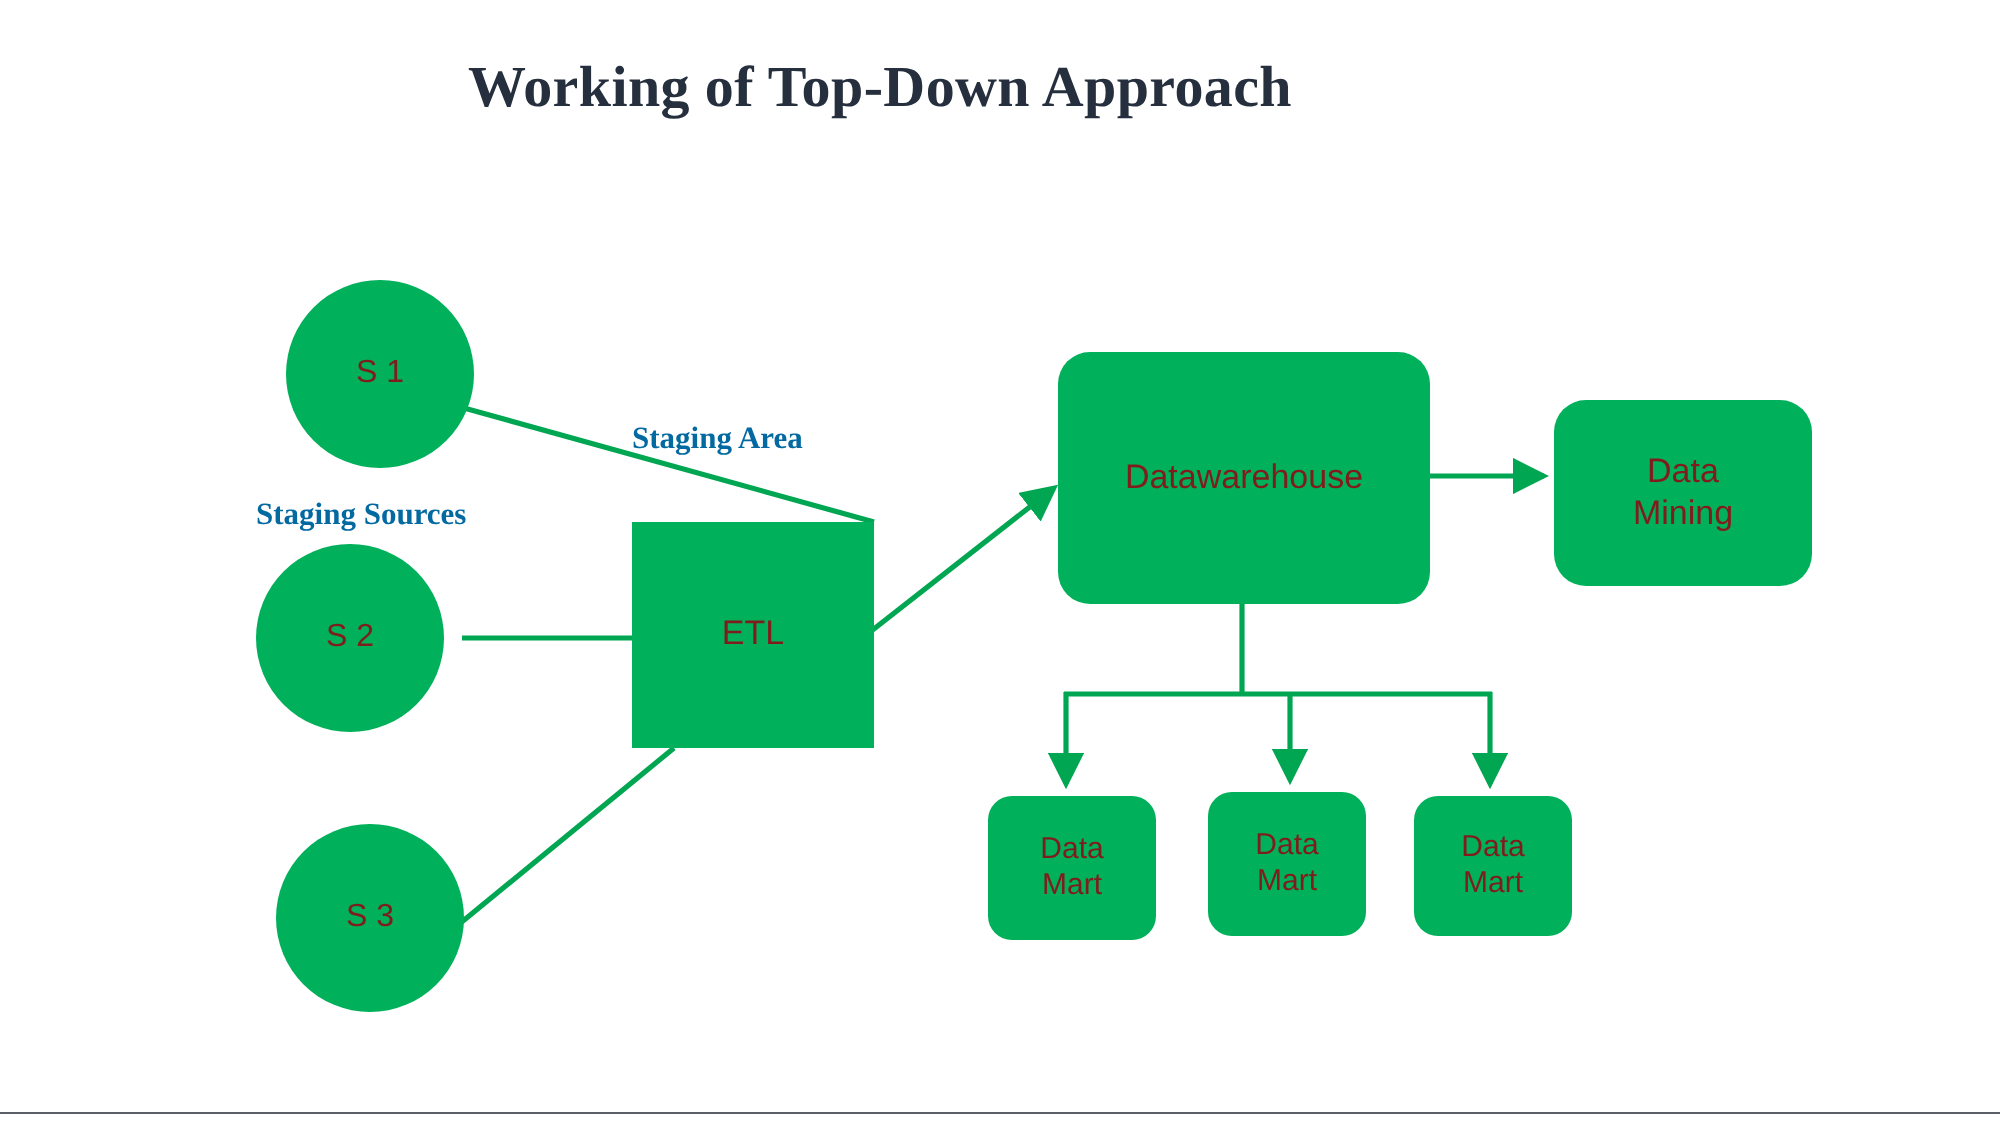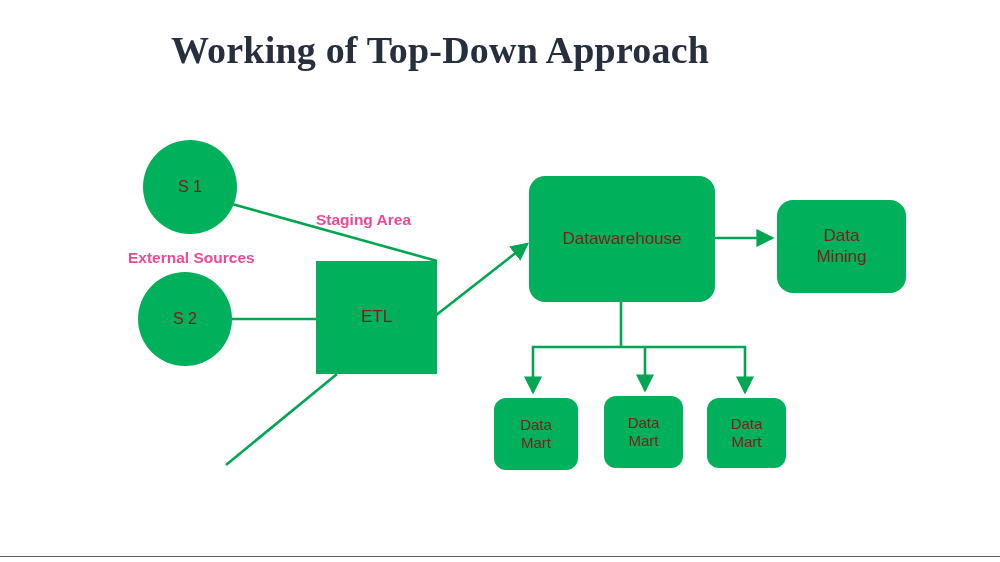--- a/index.html
+++ b/index.html
@@ -26,21 +26,21 @@
     height: 562px;
   }
   .slide-title {
     position: absolute;
     left: 0;
     top: 28px;
     width: 880px;
     text-align: center;
     font-family: "Liberation Serif", serif;
     font-weight: bold;
-    font-size: 38px;
+    font-size: 29px;
     color: #262f3d;
     letter-spacing: 0.2px;
   }
   
   .node {
     position: absolute;
     display: flex;
     align-items: center;
     justify-content: center;
     text-align: center;
@@ -61,22 +61,22 @@
   .node-round {
     border-radius: 16px;
     font-size: 17px;
   }
   .node-small {
     border-radius: 12px;
     font-size: 15px;
   }
   .plain-label {
     position: absolute;
-    color: #ec4899;
-    font-family: Liberation Sans, sans-serif;
+    color: #0369a1;
+    font-family: Liberation Serif, serif;
     font-size: 15.5px;
     font-weight: 600;
     white-space: nowrap;
   }
   .bottom-rule {
     position: absolute;
     left: 0;
     top: 556px;
     width: 1000px;
     height: 1px;
@@ -115,26 +115,29 @@
 
     <line x1="645" y1="346" x2="645" y2="390" stroke="#00a651" stroke-width="2.6" marker-end="url(#arrowhead)"></line>
 
     <line x1="745" y1="346" x2="745" y2="392" stroke="#00a651" stroke-width="2.6" marker-end="url(#arrowhead)"></line>
   </svg>
 
   <div class="node node-circle" style="left:143px; top:140px; width:94px; height:94px; background:#00b05a;">
     <span>S 1</span>
   </div>
 
-  <div class="node node-circle" style="left:138px; top:272px; width:94px; height:94px; background:#00b05a;">
+  <div class="node node-circle" style="left:128px; top:272px; width:94px; height:94px; background:#00b05a;">
     <span>S 2</span>
   </div>
 
+  <div class="node node-circle" style="left:138px; top:412px; width:94px; height:94px; background:#00b05a;">
+    <span>S 3</span>
+  </div>
 
-  <div class="plain-label" style="left:128px; top:249px;">External Sources</div>
+  <div class="plain-label" style="left:128px; top:249px;">Staging Sources</div>
 
   <div class="plain-label" style="left:316px; top:211px;">Staging Area</div>
 
   <div class="node node-rect" style="left:316px; top:261px; width:121px; height:113px; background:#00b05a;">
     <span>ETL</span>
   </div>
 
   <div class="node node-round" style="left:529px; top:176px; width:186px; height:126px; background:#00b05a;">
     <span>Datawarehouse</span>
   </div>

